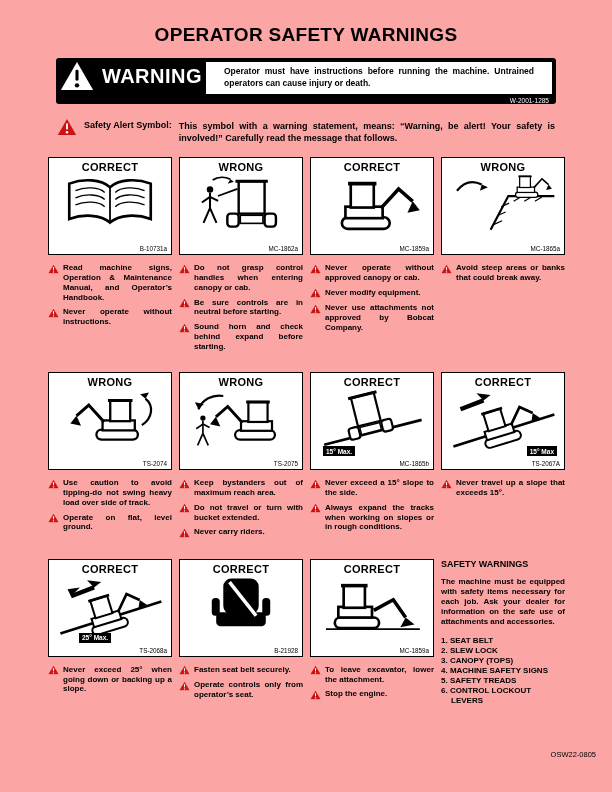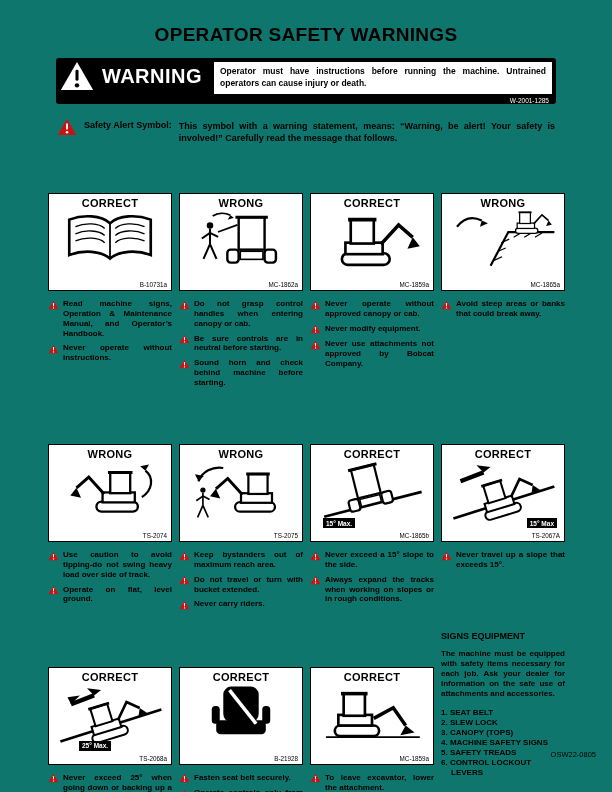--- a/index.html
+++ b/index.html
@@ -1,38 +1,38 @@
 <!DOCTYPE html>
 <html><head>
 <meta charset="utf-8">
 <style>
   html,body{margin:0;padding:0;background:#e8e8e8;}
   .page{
-    position:relative;width:612px;height:792px;background:#0f766e;margin:0 auto;
+    position:relative;width:612px;height:792px;background:#fca5a5;margin:0 auto;
     font-family:"Liberation Sans",sans-serif;color:#000;overflow:hidden;
   }
   
   .title{margin:24px 0 0;text-align:center;font-size:19px;font-weight:bold;letter-spacing:.3px;}
   
   .banner{position:relative;margin:12px 56px 0;height:46px;background:#000;border-radius:3px;
     display:flex;flex-direction:column;}
   .banner-main{flex:1;display:flex;align-items:stretch;}
   .banner-left{width:150px;display:flex;align-items:center;justify-content:center;gap:8px;}
   .banner-word{color:#fff;font-size:20px;font-weight:bold;letter-spacing:.5px;}
-  .banner-box{flex:1;background:#fff;margin:4px 4px 1px 8px;padding:4px 6px;
+  .banner-box{flex:1;background:#fff;margin:4px 4px 1px 0;padding:4px 18px;
     font-size:8.5px;font-weight:bold;line-height:1.4;text-align:justify;}
   .banner-code{height:13px;line-height:12px;text-align:right;color:#fff;font-size:6.5px;padding-right:7px;}
   
   .alert-row{margin:14px 57px 8px;display:flex;align-items:flex-start;gap:7px;font-size:9px;}
   .alert-label{font-weight:bold;white-space:nowrap;padding-top:2px;}
   .alert-text{flex:1;font-weight:bold;line-height:1.35;padding-top:2px;text-align:justify;}
   
   .grid{margin:13px 48px 0;display:grid;grid-template-columns:repeat(4,124px);
     column-gap:7px;row-gap:16px;}
-  .panel{position:relative;border:1.5px solid #000;height:96px;background:#fff;margin-top:36px;}
+  .panel{position:relative;border:1.5px solid #000;height:96px;background:#fff;}
   .panel-header{text-align:center;font-weight:bold;font-size:11px;padding-top:3px;letter-spacing:.3px;}
   .illus{display:block;margin:0 auto;width:112px;height:62px;}
   .panel-code{position:absolute;right:4px;bottom:2px;font-size:6.3px;}
   .badge{position:absolute;bottom:13px;background:#000;color:#fff;font-size:6.5px;
     font-weight:bold;padding:1.5px 3px;white-space:nowrap;}
   .badge-l{left:12px}.badge-r{right:7px}.badge-c{left:30px}
   .bullets{margin-top:8px;}
   .bullet{display:flex;gap:4px;margin-bottom:5px;align-items:flex-start;}
   .tri{width:11px;height:10px;flex:0 0 11px;margin-top:0.5px;}
   .btxt{font-size:8px;font-weight:bold;line-height:1.22;text-align:justify;flex:1;}
@@ -159,21 +159,21 @@
         <div class="bullet">
           <svg class="tri" viewBox="0 0 24 21">
               <use href="#tri"></use>
             </svg>
           <span class="btxt">Be sure controls are in neutral before starting.</span>
         </div>
         <div class="bullet">
           <svg class="tri" viewBox="0 0 24 21">
               <use href="#tri"></use>
             </svg>
-          <span class="btxt">Sound horn and check behind machine before starting.</span>
+          <span class="btxt">Sound horn and check behind expand before starting.</span>
         </div>
       </div>
     </div>
 
     <div class="cell">
       <div class="panel">
         <div class="panel-header">CORRECT</div>
         <svg class="illus" viewBox="0 0 120 70">
           <use href="#excv" width="120" height="70"></use>
         </svg>
@@ -415,21 +415,21 @@
         <div class="bullet">
           <svg class="tri" viewBox="0 0 24 21">
               <use href="#tri"></use>
             </svg>
           <span class="btxt">Stop the engine.</span>
         </div>
       </div>
     </div>
 
     <div class="cell">
-      <div class="se-title">SIGNS EQUIPMENT</div>
+      <div class="se-title">SAFETY WARNINGS</div>
       <p class="se-text">The machine must be equipped with safety items necessary for each job. Ask your dealer for information on the safe use of attachments and accessories.</p>
       <div class="se-list">
         <div class="se-item">1. SEAT BELT</div>
         <div class="se-item">2. SLEW LOCK</div>
         <div class="se-item">3. CANOPY (TOPS)</div>
         <div class="se-item">4. MACHINE SAFETY SIGNS</div>
         <div class="se-item">5. SAFETY TREADS</div>
         <div class="se-item">6. CONTROL LOCKOUT LEVERS</div>
       </div>
     </div>

